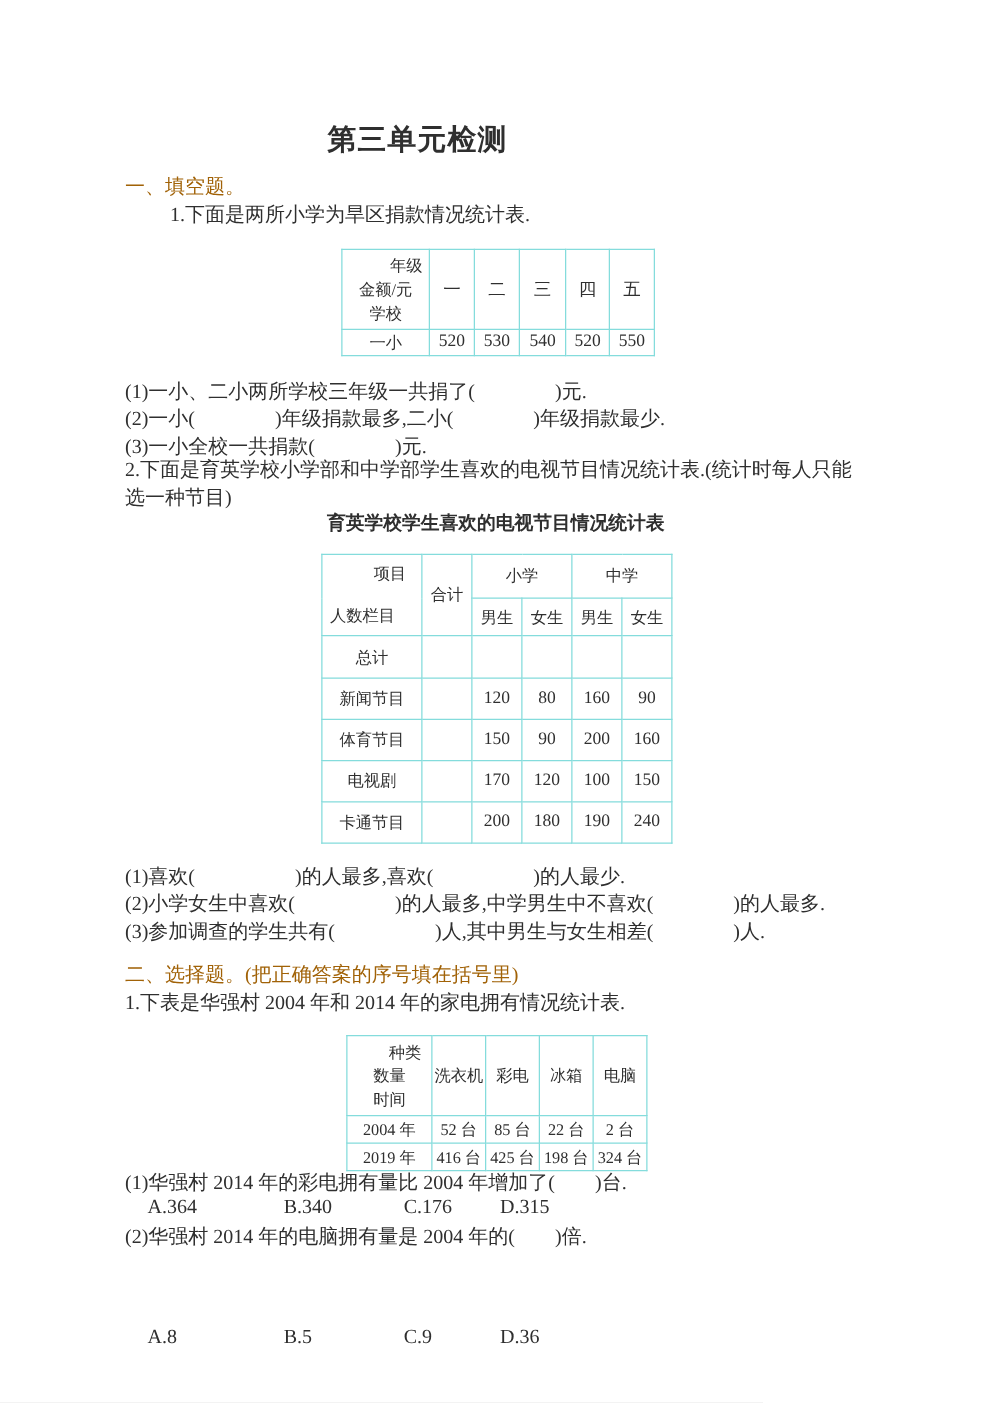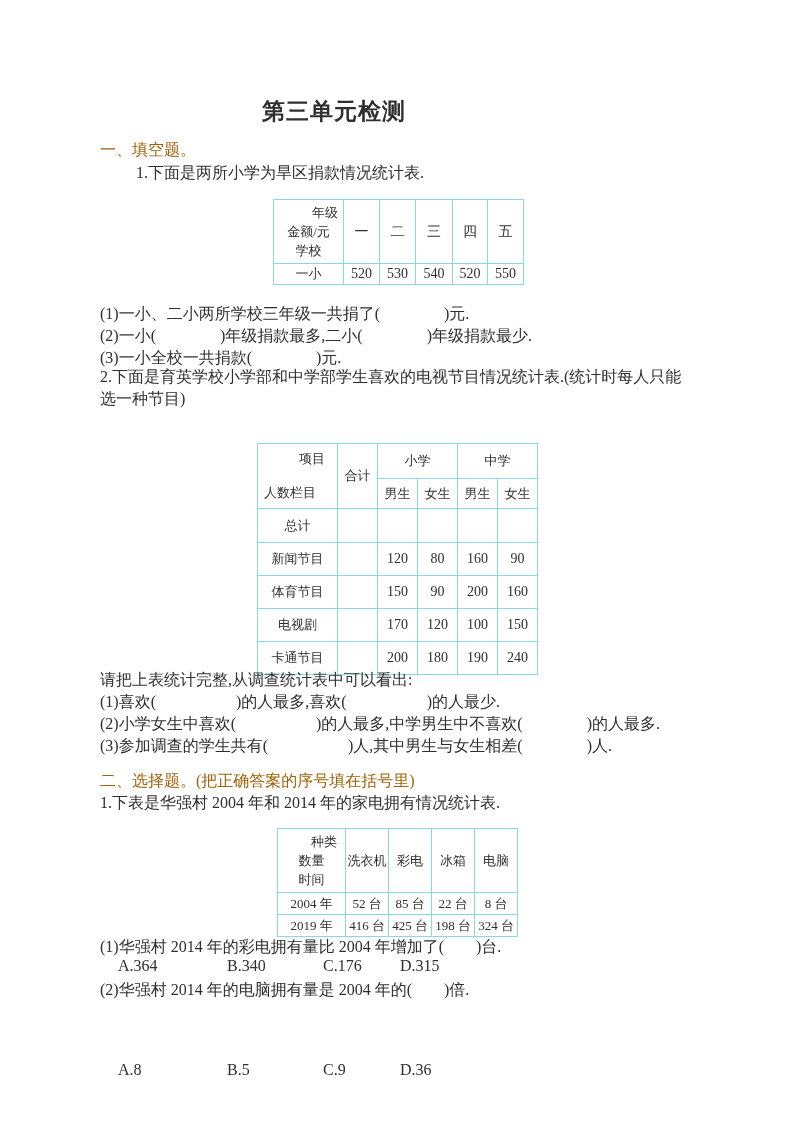--- a/index.html
+++ b/index.html
@@ -76,20 +76,21 @@
       </tr>
     </tbody>
   </table>
 
   <div class="abs line" style="top:303px;left:100px;">(1)一小、二小两所学校三年级一共捐了(　　　　)元.</div>
   <div class="abs line" style="top:325px;left:100px;">(2)一小(　　　　)年级捐款最多,二小(　　　　)年级捐款最少.</div>
   <div class="abs line" style="top:347px;left:100px;">(3)一小全校一共捐款(　　　　)元.</div>
 
   <div class="abs para" style="top:366px;left:100px;width:594px;">2.下面是育英学校小学部和中学部学生喜欢的电视节目情况统计表.(统计时每人只能选一种节目)</div>
 
+  <div class="caption" style="top:409px;">育英学校学生喜欢的电视节目情况统计表</div>
 
   <table class="t abs" style="top:443px;left:257px;">
     <colgroup>
       <col style="width:80px">
         <col style="width:40px">
         <col style="width:40px">
       <col style="width:40px">
         <col style="width:40px">
         <col style="width:40px">
     </colgroup>
@@ -145,21 +146,20 @@
         <td style="height:32px;font-size:13px;">卡通节目</td>
         <td></td>
         <td>200</td>
         <td>180</td>
         <td>190</td>
         <td>240</td>
       </tr>
     </tbody>
   </table>
 
-  <div class="abs line" style="top:669px;left:100px;">请把上表统计完整,从调查统计表中可以看出:</div>
   <div class="abs line" style="top:691px;left:100px;">(1)喜欢(　　　　　)的人最多,喜欢(　　　　　)的人最少.</div>
   <div class="abs line" style="top:713px;left:100px;">(2)小学女生中喜欢(　　　　　)的人最多,中学男生中不喜欢(　　　　)的人最多.</div>
   <div class="abs line" style="top:735px;left:100px;">(3)参加调查的学生共有(　　　　　)人,其中男生与女生相差(　　　　)人.</div>
 
   <div class="abs line orange" style="top:770px;left:100px;">二、选择题。(把正确答案的序号填在括号里)</div>
   <div class="abs line" style="top:792px;left:100px;">1.下表是华强村 2004 年和 2014 年的家电拥有情况统计表.</div>
 
   <table class="t abs" style="top:828px;left:277px;border-radius:29px;">
     <colgroup>
       <col style="width:68px">
@@ -178,21 +178,21 @@
         <td style="font-size:13px;">洗衣机</td>
         <td style="font-size:13px;">彩电</td>
         <td style="font-size:13px;">冰箱</td>
         <td style="font-size:13px;">电脑</td>
       </tr>
       <tr>
         <td style="height:21px;font-size:13px;">2004 年</td>
         <td style="font-size:13px;">52 台</td>
         <td style="font-size:13px;">85 台</td>
         <td style="font-size:13px;">22 台</td>
-        <td style="font-size:13px;">8 台</td>
+        <td style="font-size:13px;">2 台</td>
       </tr>
       <tr>
         <td style="height:21px;font-size:13px;">2019 年</td>
         <td style="font-size:13px;">416 台</td>
         <td style="font-size:13px;">425 台</td>
         <td style="font-size:13px;">198 台</td>
         <td style="font-size:13px;">324 台</td>
       </tr>
     </tbody>
   </table>

